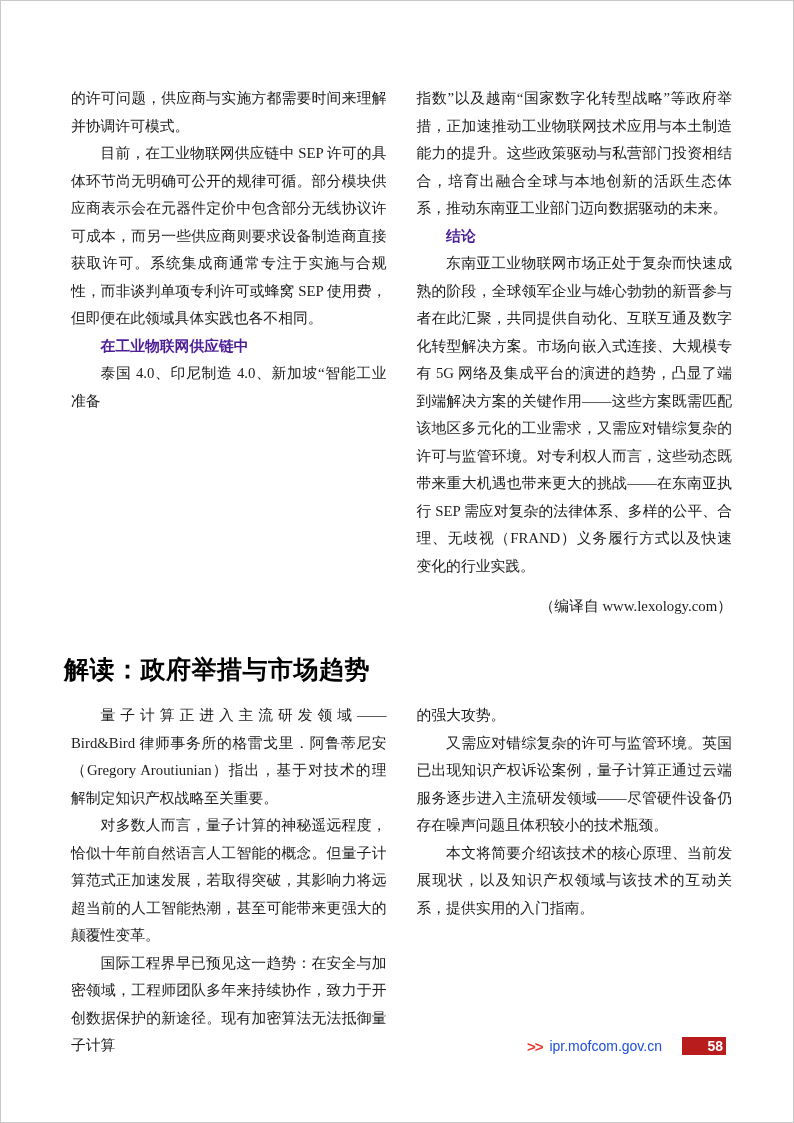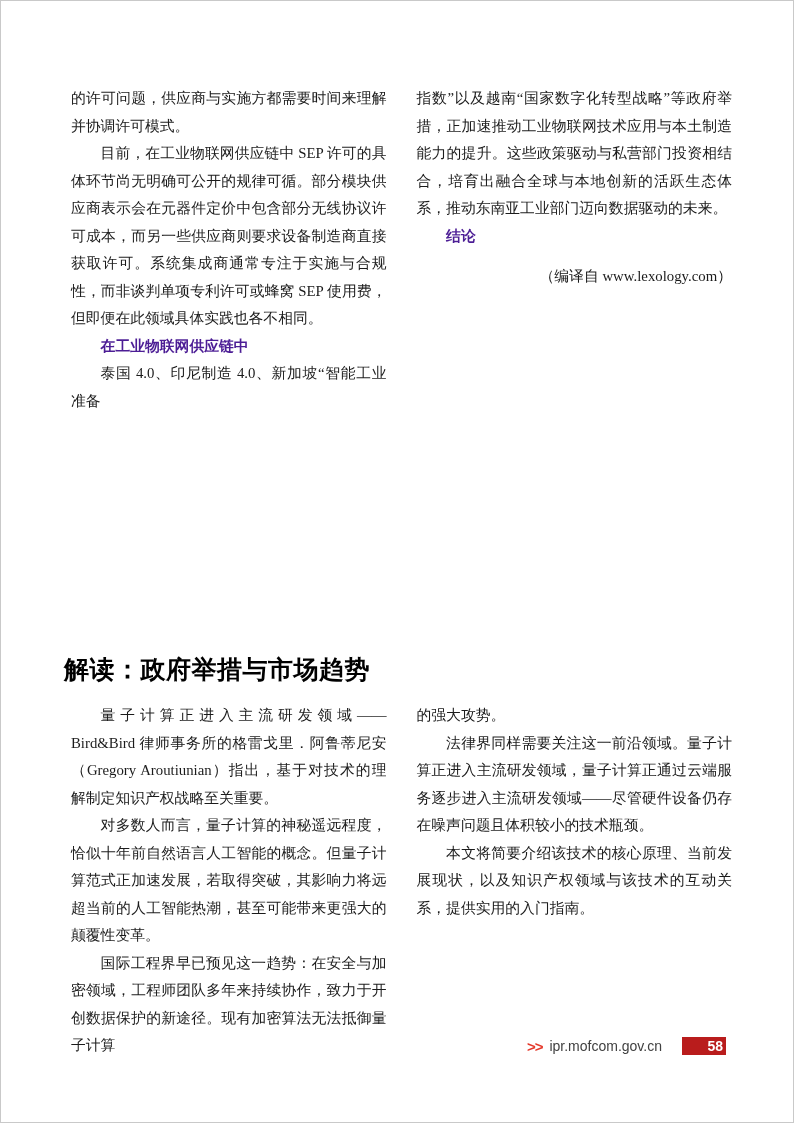--- a/index.html
+++ b/index.html
@@ -65,21 +65,21 @@
   }
   .footer-chevrons {
     color:#e5392b;
     font-weight:bold;
     font-size:15px;
     letter-spacing:-1px;
     margin-right:7px;
   }
   .footer-url {
     font-size:14px;
-    color:#404040;
+    color:#1d4ed8;
     margin-right:20px;
   }
   .page-badge {
     display:inline-block;
     background:#b91c1c;
     color:#ffffff;
     font-weight:bold;
     font-size:14px;
     width:44px;
     height:18px;
@@ -97,35 +97,36 @@
   <section class="article article-1">
     <div class="col">
       <p class="noindent">的许可问题，供应商与实施方都需要时间来理解并协调许可模式。</p>
       <p>目前，在工业物联网供应链中 SEP 许可的具体环节尚无明确可公开的规律可循。部分模块供应商表示会在元器件定价中包含部分无线协议许可成本，而另一些供应商则要求设备制造商直接获取许可。系统集成商通常专注于实施与合规性，而非谈判单项专利许可或蜂窝 SEP 使用费，但即便在此领域具体实践也各不相同。</p>
       <p class="subheading">在工业物联网供应链中</p>
       <p>泰国 4.0、印尼制造 4.0、新加坡“智能工业准备</p>
     </div>
     <div class="col">
       <p class="noindent">指数”以及越南“国家数字化转型战略”等政府举措，正加速推动工业物联网技术应用与本土制造能力的提升。这些政策驱动与私营部门投资相结合，培育出融合全球与本地创新的活跃生态体系，推动东南亚工业部门迈向数据驱动的未来。</p>
       <p class="subheading">结论</p>
+      <p>东南亚工业物联网市场正处于复杂而快速成熟的阶段，全球领军企业与雄心勃勃的新晋参与者在此汇聚，共同提供自动化、互联互通及数字化转型解决方案。市场向嵌入式连接、大规模专有 5G 网络及集成平台的演进的趋势，凸显了端到端解决方案的关键作用——这些方案既需匹配该地区多元化的工业需求，又需应对错综复杂的许可与监管环境。对专利权人而言，这些动态既带来重大机遇也带来更大的挑战——在东南亚执行 SEP 需应对复杂的法律体系、多样的公平、合理、无歧视（FRAND）义务履行方式以及快速变化的行业实践。</p>
       <p class="attribution">（编译自 www.lexology.com）</p>
     </div>
   </section>
 
   <h1 class="article2-title">解读：政府举措与市场趋势</h1>
 
   <section class="article article-2">
     <div class="col">
       <p>量子计算正进入主流研发领域——Bird&amp;Bird 律师事务所的格雷戈里．阿鲁蒂尼安（Gregory Aroutiunian）指出，基于对技术的理解制定知识产权战略至关重要。</p>
       <p>对多数人而言，量子计算的神秘遥远程度，恰似十年前自然语言人工智能的概念。但量子计算范式正加速发展，若取得突破，其影响力将远超当前的人工智能热潮，甚至可能带来更强大的颠覆性变革。</p>
       <p>国际工程界早已预见这一趋势：在安全与加密领域，工程师团队多年来持续协作，致力于开创数据保护的新途径。现有加密算法无法抵御量子计算</p>
     </div>
     <div class="col">
       <p class="noindent">的强大攻势。</p>
-      <p>法律界同样需要关注这一前沿领域。量子计算正进入主流研发领域，量子计算正通过云端服务逐步进入主流研发领域——尽管硬件设备仍存在噪声问题且体积较小的技术瓶颈。</p>
+      <p>又需应对错综复杂的许可与监管环境。英国已出现知识产权诉讼案例，量子计算正通过云端服务逐步进入主流研发领域——尽管硬件设备仍存在噪声问题且体积较小的技术瓶颈。</p>
       <p>本文将简要介绍该技术的核心原理、当前发展现状，以及知识产权领域与该技术的互动关系，提供实用的入门指南。</p>
     </div>
   </section>
 
   <div class="footer">
     <span class="footer-chevrons">&gt;&gt;</span>
     <span class="footer-url">ipr.mofcom.gov.cn</span>
     <span class="page-badge">58</span>
   </div>
 

